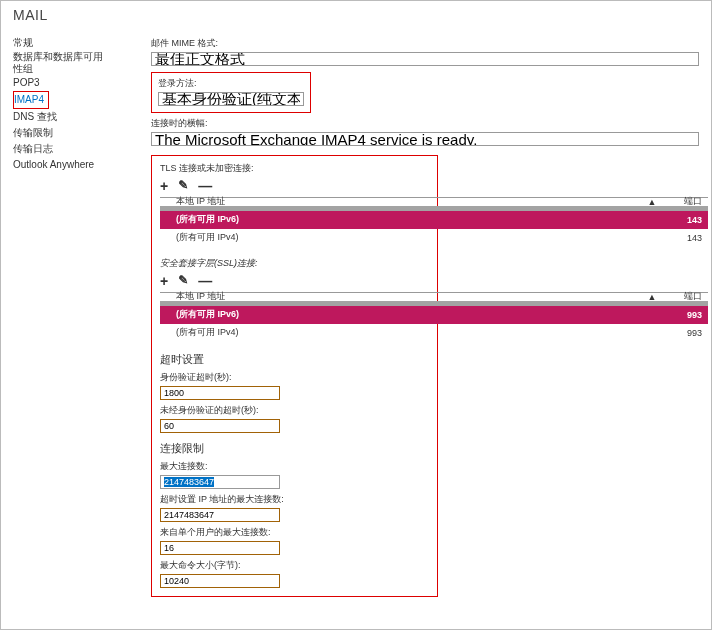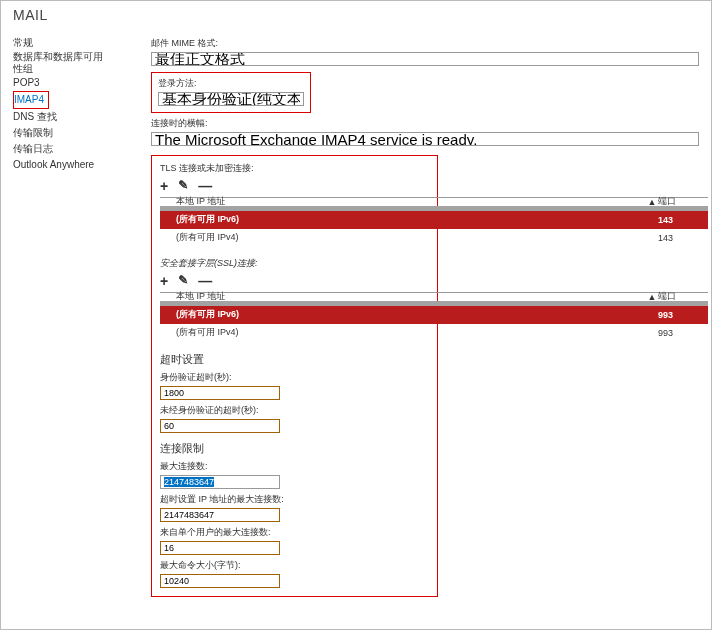--- a/index.html
+++ b/index.html
@@ -15,24 +15,24 @@
   .text-input { width: 100%; height: 14px; border: 1px solid #999; font-size: 15px; padding: 0 3px; line-height: 12px; }
   .text-input-narrow { width: 120px; height: 14px; border: 1px solid #a16207; font-size: 9px; padding: 0 3px; line-height: 12px; }
   .hl-box { border: 1.5px solid #d00; padding: 4px 6px 6px 6px; margin: 4px 0; }
   .hl-box-big { border: 1.5px solid #d00; padding: 6px 8px 8px 8px; margin-top: 8px; width: 287px; }
   .section-lbl { font-size: 9px; color: #333; margin-bottom: 3px; }
   .toolbar { display: flex; gap: 10px; font-size: 14px; font-weight: bold; color: #333; margin-bottom: 3px; }
   .toolbar span { cursor: pointer; }
   .tbl { width: 548px; margin-bottom: 10px; }
   .tbl-head { display: flex; border-top: 1px solid #999; border-bottom: 5px solid #a3a3a3; height: 14px; align-items: center; font-size: 9px; }
   .col-addr { flex: 1; padding-left: 16px; text-align: left; }
-  .col-port { width: 50px; text-align: left; padding-right: 6px; }
+  .col-port { width: 50px; text-align: right; padding-right: 6px; }
   .col-caret { width: 12px; text-align: center; }
   .tbl-row { display: flex; height: 18px; align-items: center; font-size: 9px; }
-  .tbl-row.sel { background: #b91c1c; color: #fff; font-weight: bold; }
+  .tbl-row.sel { background: #be185d; color: #fff; font-weight: bold; }
   .h2 { font-size: 11px; font-weight: 400; color: #333; margin-top: 8px; margin-bottom: 0px; }
   .sel-text { background: #0072c6; color: #fff; display: inline; }
   input.text-input, input.text-input-narrow { outline: none; }
   .banner-line { width: 548px; }
 </style>
 </head>
 <body>
 
 <div class="page">
   <div class="title-area">MAIL</div>

